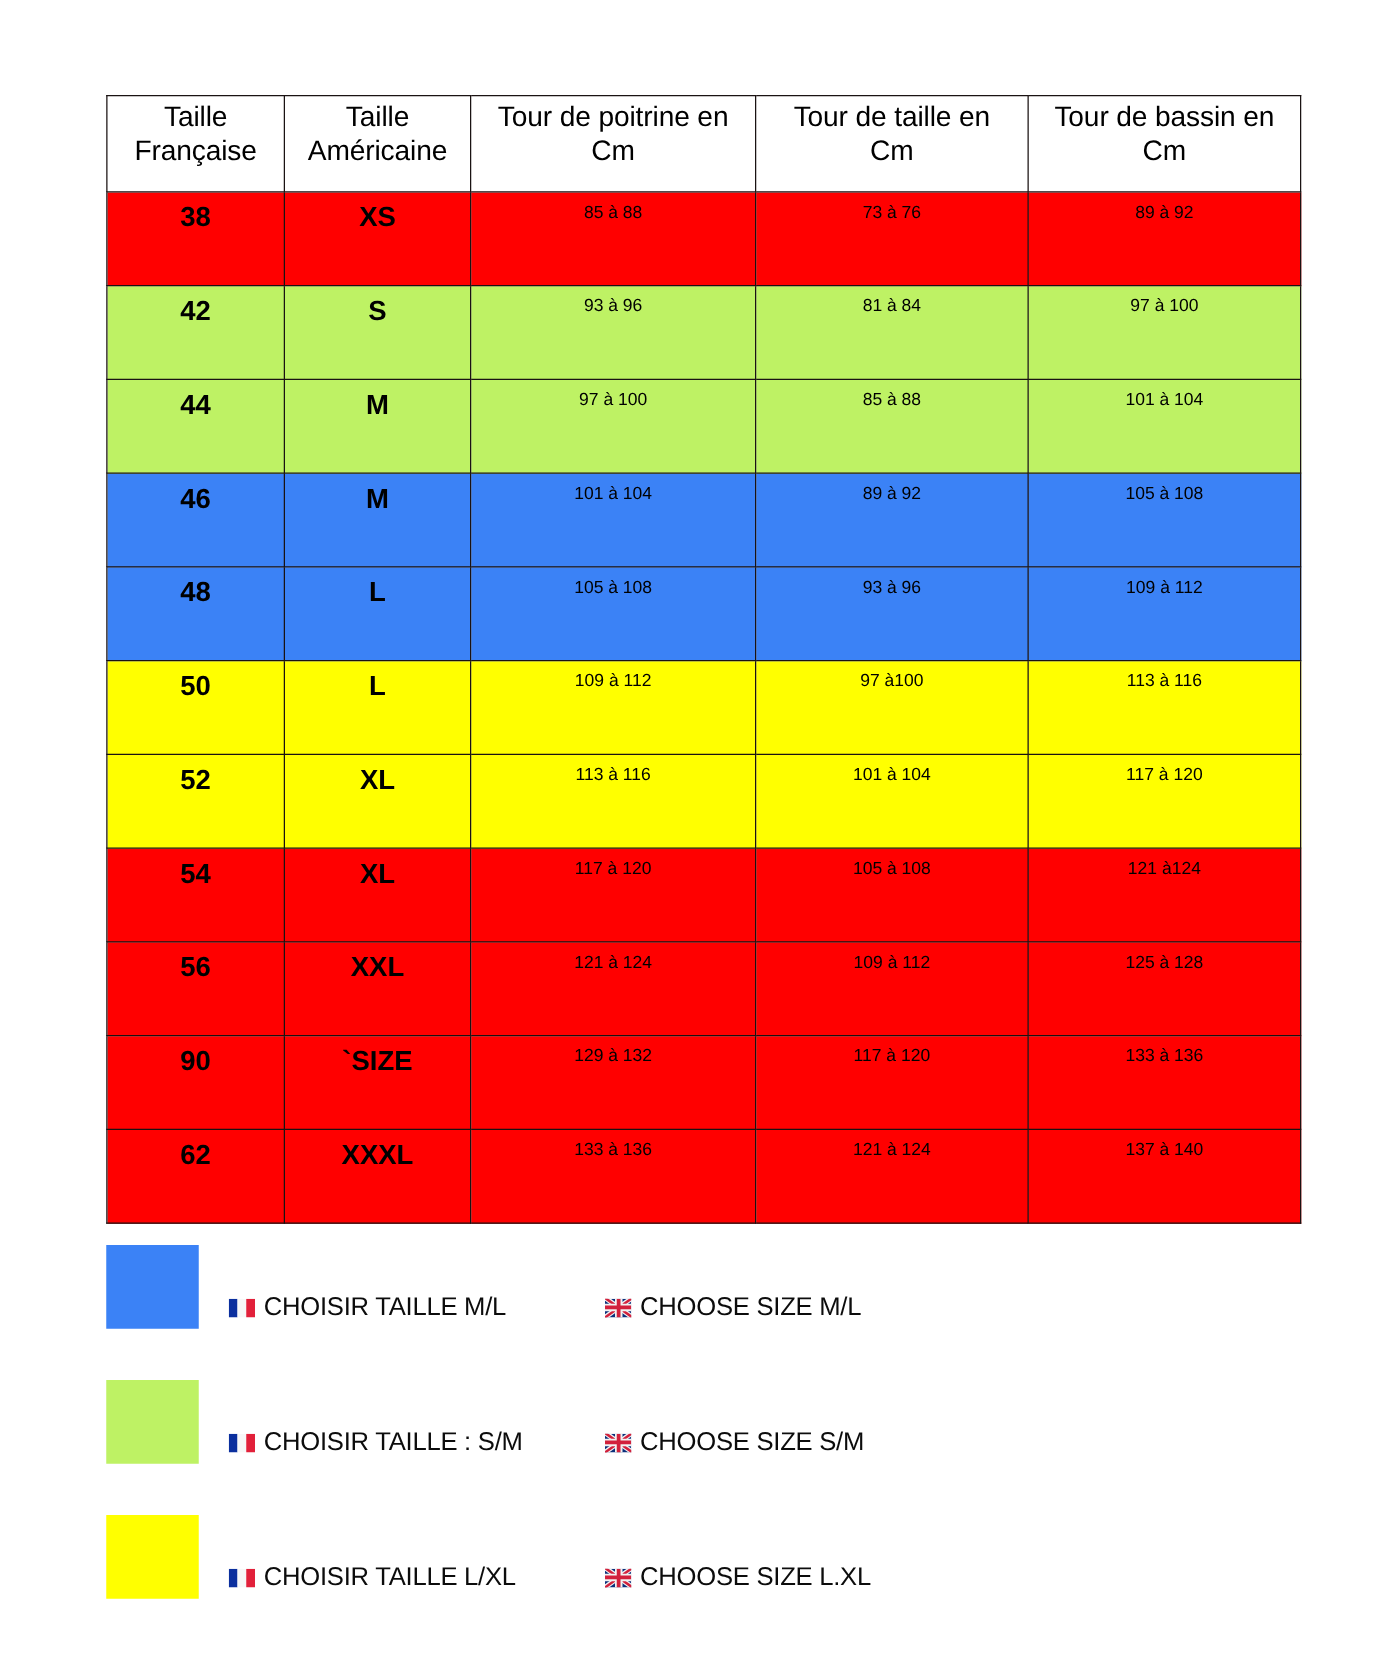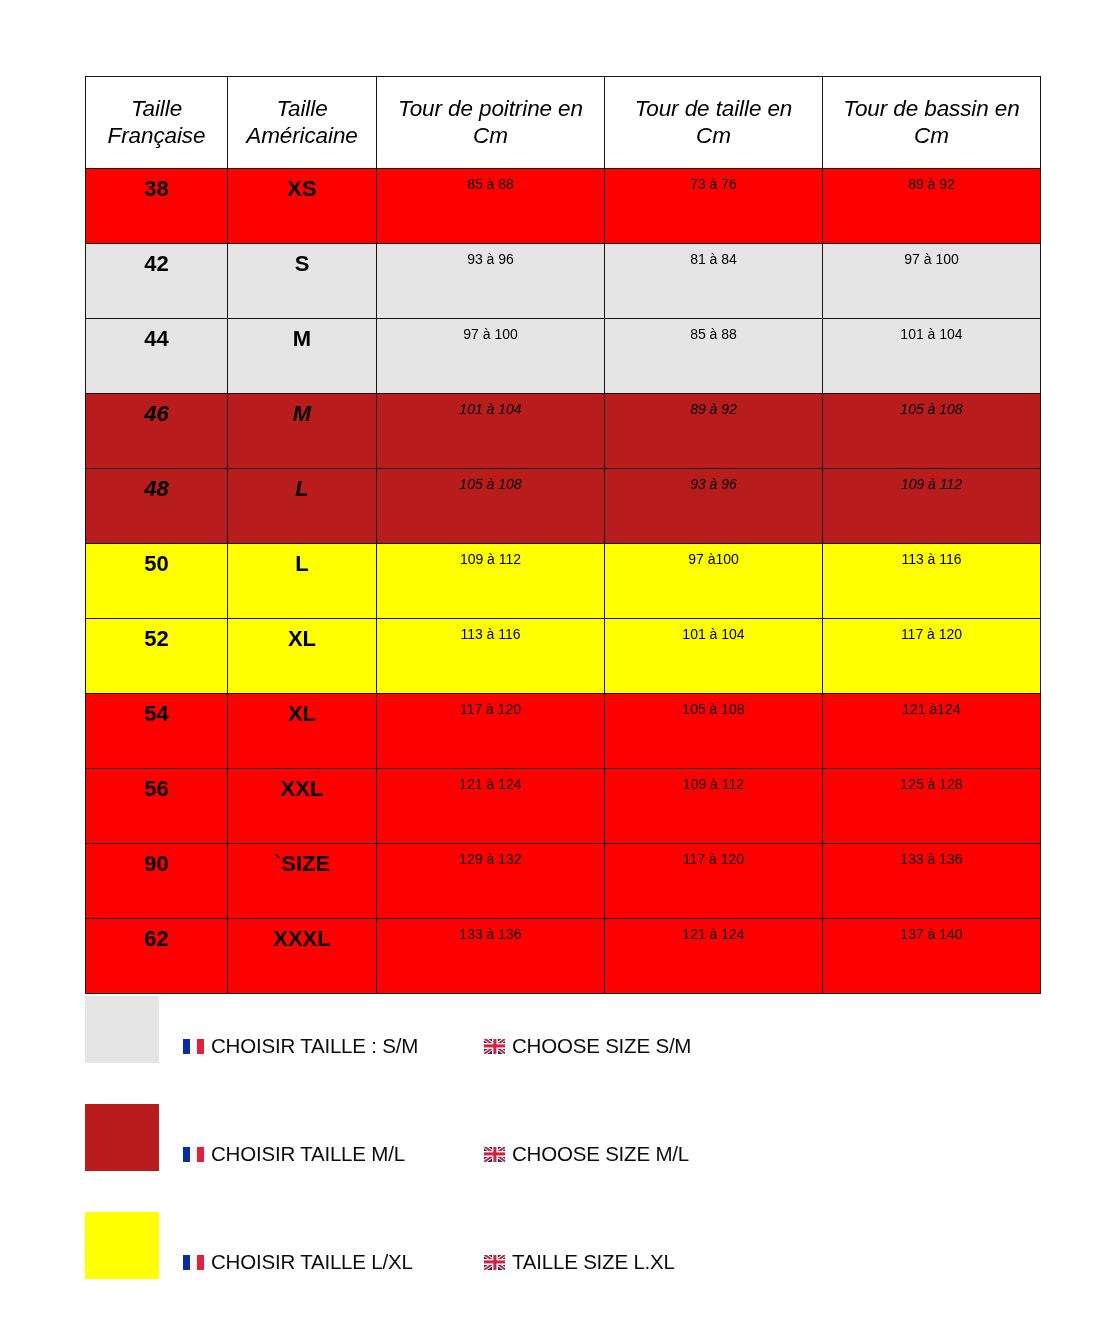--- a/index.html
+++ b/index.html
@@ -42,41 +42,40 @@
     color: #000000;
   }
 
   
   table.size-table thead th {
     background: #ffffff;
     height: 73px;
     font-weight: normal;
     font-size: 22.5px;
     line-height: 1.22;
-    padding-top: 18px;
+    padding-top: 3px;
     letter-spacing: -0.1px;
-    font-style: italic;
   }
 
   
   table.size-table tbody td {
     height: 66px;
     font-size: 14px;
     padding-top: 8px;
     line-height: 1.1;
   }
   table.size-table tbody td.sz {
     font-weight: bold;
     font-size: 22px;
   }
 
   
   .band-red    { background: #ff0000; padding-left: 47px; }
-  .band-green  { background: #e5e5e5; }
-  .band-cyan   { background: #b91c1c; font-style: italic; }
+  .band-green  { background: #bef264; }
+  .band-cyan   { background: #3b82f6; }
   .band-yellow { background: #ffff00; }
 
   
   .legend {
     position: absolute;
     left: 85px;
     top: 993px;
     width: 960px;
   }
   .legend-row {
@@ -264,67 +263,67 @@
           <td>133 à 136</td>
           <td>121 à 124</td>
           <td>137 à 140</td>
         </tr>
       </tbody>
   </table>
 </div>
 
 <div class="legend" id="legend-container">
     <div class="legend-row">
-      <div class="legend-swatch band-green"></div>
+      <div class="legend-swatch band-cyan"></div>
       <div class="legend-fr">
         <span class="flag flag-fr">
           <span class="fr-b"></span>
           <span class="fr-w"></span>
           <span class="fr-r"></span>
         </span>
-        <span class="legend-text">CHOISIR TAILLE : S/M</span>
+        <span class="legend-text">CHOISIR TAILLE M/L</span>
       </div>
       <div class="legend-en">
         <span class="flag flag-uk">
           <span class="uk-bg"></span>
           <span class="uk-dw1"></span>
           <span class="uk-dw2"></span>
           <span class="uk-dr1"></span>
           <span class="uk-dr2"></span>
           <span class="uk-cw-v"></span>
           <span class="uk-cw-h"></span>
           <span class="uk-cr-v"></span>
           <span class="uk-cr-h"></span>
         </span>
-        <span class="legend-text">CHOOSE SIZE S/M</span>
+        <span class="legend-text">CHOOSE SIZE M/L</span>
       </div>
     </div>
     <div class="legend-row">
-      <div class="legend-swatch band-cyan"></div>
+      <div class="legend-swatch band-green"></div>
       <div class="legend-fr">
         <span class="flag flag-fr">
           <span class="fr-b"></span>
           <span class="fr-w"></span>
           <span class="fr-r"></span>
         </span>
-        <span class="legend-text">CHOISIR TAILLE M/L</span>
+        <span class="legend-text">CHOISIR TAILLE : S/M</span>
       </div>
       <div class="legend-en">
         <span class="flag flag-uk">
           <span class="uk-bg"></span>
           <span class="uk-dw1"></span>
           <span class="uk-dw2"></span>
           <span class="uk-dr1"></span>
           <span class="uk-dr2"></span>
           <span class="uk-cw-v"></span>
           <span class="uk-cw-h"></span>
           <span class="uk-cr-v"></span>
           <span class="uk-cr-h"></span>
         </span>
-        <span class="legend-text">CHOOSE SIZE M/L</span>
+        <span class="legend-text">CHOOSE SIZE S/M</span>
       </div>
     </div>
     <div class="legend-row">
       <div class="legend-swatch band-yellow"></div>
       <div class="legend-fr">
         <span class="flag flag-fr">
           <span class="fr-b"></span>
           <span class="fr-w"></span>
           <span class="fr-r"></span>
         </span>
@@ -335,16 +334,16 @@
           <span class="uk-bg"></span>
           <span class="uk-dw1"></span>
           <span class="uk-dw2"></span>
           <span class="uk-dr1"></span>
           <span class="uk-dr2"></span>
           <span class="uk-cw-v"></span>
           <span class="uk-cw-h"></span>
           <span class="uk-cr-v"></span>
           <span class="uk-cr-h"></span>
         </span>
-        <span class="legend-text">TAILLE SIZE L.XL</span>
+        <span class="legend-text">CHOOSE SIZE L.XL</span>
       </div>
     </div>
   </div>
 
 </body></html>

